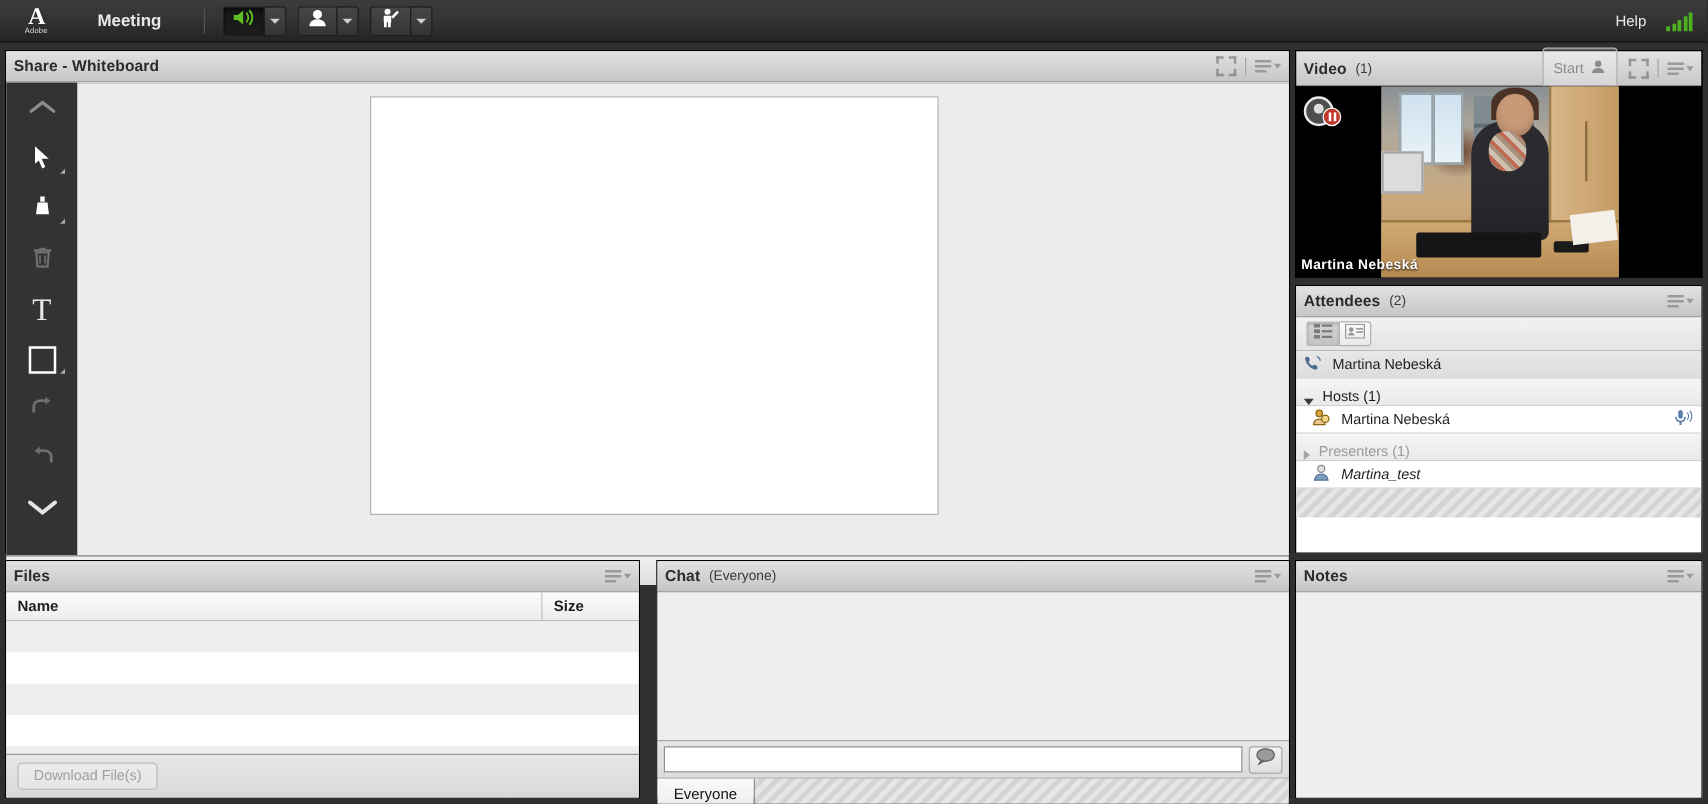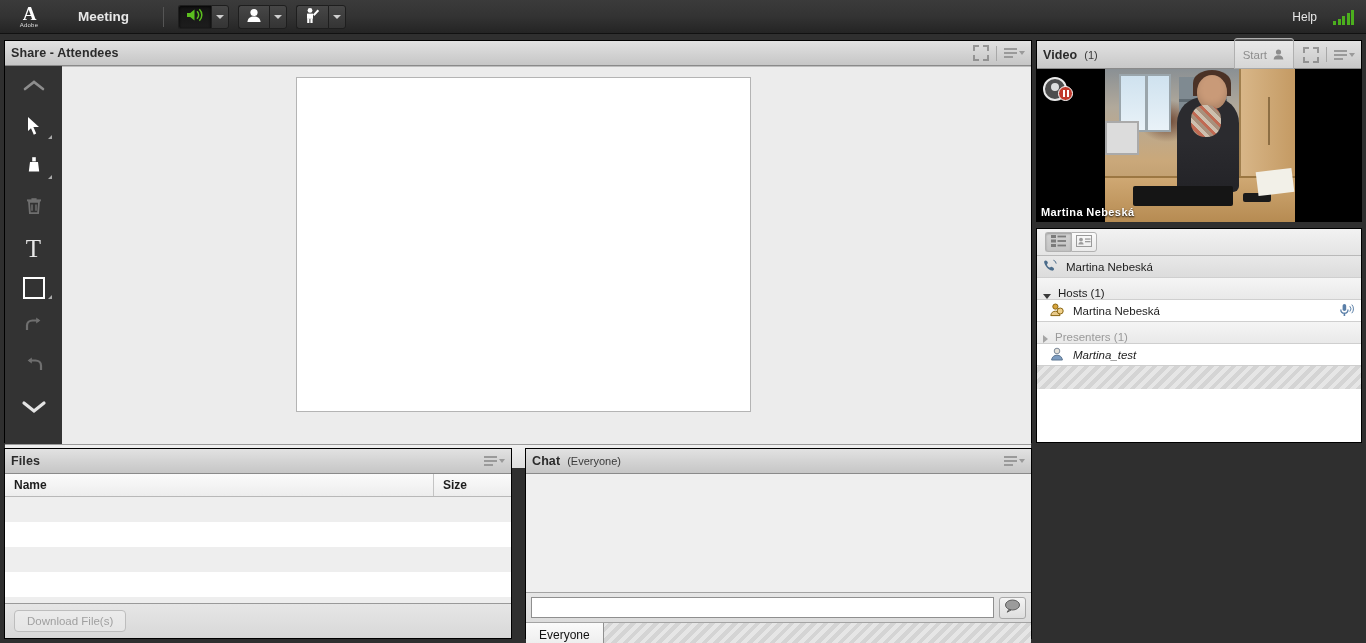--- a/index.html
+++ b/index.html
@@ -274,21 +274,21 @@
           <i style="height:6px"></i>
           <i style="height:9px"></i>
           <i style="height:12px"></i>
           <i style="height:15px"></i>
       </div>
     </div>
   </div>
 
   <div class="pod" id="share-pod">
     <div class="pod-head">
-      <span class="pod-title">Share - Attendees</span>
+      <span class="pod-title">Share - Whiteboard</span>
       <div class="pod-head-right">
         <div class="fs-icon">
             <span></span>
             <span></span>
             <span></span>
             <span></span>
           </div>
         <div class="vsep"></div>
         <div class="ham-wrap">
           <span class="ham">
@@ -467,20 +467,34 @@
         <span class="pill">
             <i></i>
             <i></i>
           </span>
       </div>
       <div class="vid-name">Martina Nebeská</div>
     </div>
   </div>
 
   <div class="pod" id="attendees-pod">
+    <div class="pod-head">
+      <span class="pod-title">Attendees</span>
+      <span class="pod-count">(2)</span>
+      <div class="pod-head-right">
+        <div class="ham-wrap">
+          <span class="ham">
+              <i></i>
+              <i></i>
+              <i></i>
+            </span>
+          <span class="caret-sm"></span>
+        </div>
+      </div>
+    </div>
 
     <div class="att-toolbar">
       <div class="viewbtn sel">
         <span>
           <svg width="15" height="12" viewBox="0 0 15 12">
             <rect x="0" y="0" width="5" height="3" fill="#7b7b7b"></rect>
               <rect x="6.5" y="0.6" width="8.5" height="1.8" fill="#7b7b7b"></rect>
             <rect x="0" y="4.5" width="5" height="3" fill="#7b7b7b"></rect>
               <rect x="6.5" y="5.1" width="8.5" height="1.8" fill="#7b7b7b"></rect>
             <rect x="0" y="9" width="5" height="3" fill="#7b7b7b"></rect>
@@ -608,14 +622,30 @@
           </svg>
         </span>
       </div>
     </div>
     <div class="chat-tabs">
       <div class="chat-tab">Everyone</div>
       <div class="striped"></div>
     </div>
   </div>
 
+  <div class="pod" id="notes-pod">
+    <div class="pod-head">
+      <span class="pod-title">Notes</span>
+      <div class="pod-head-right">
+        <div class="ham-wrap">
+          <span class="ham">
+              <i></i>
+              <i></i>
+              <i></i>
+            </span>
+          <span class="caret-sm"></span>
+        </div>
+      </div>
+    </div>
+    <div class="notes-body"></div>
+  </div>
 
 </div>
 
 </body></html>

